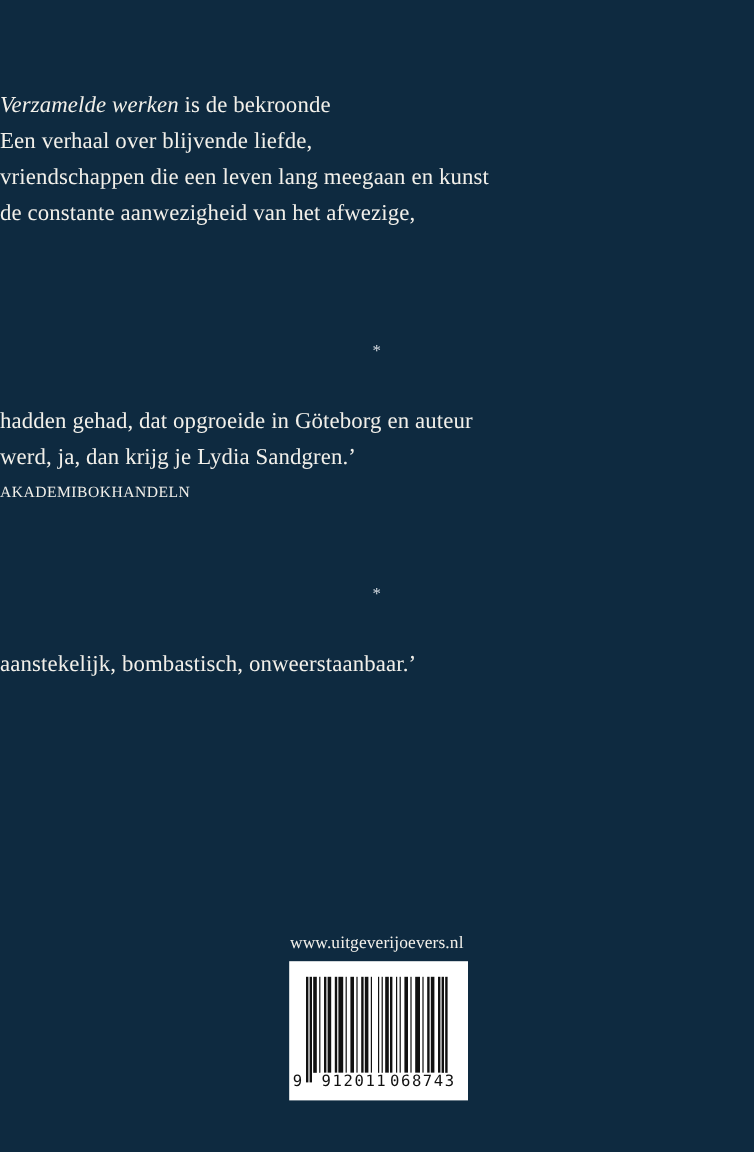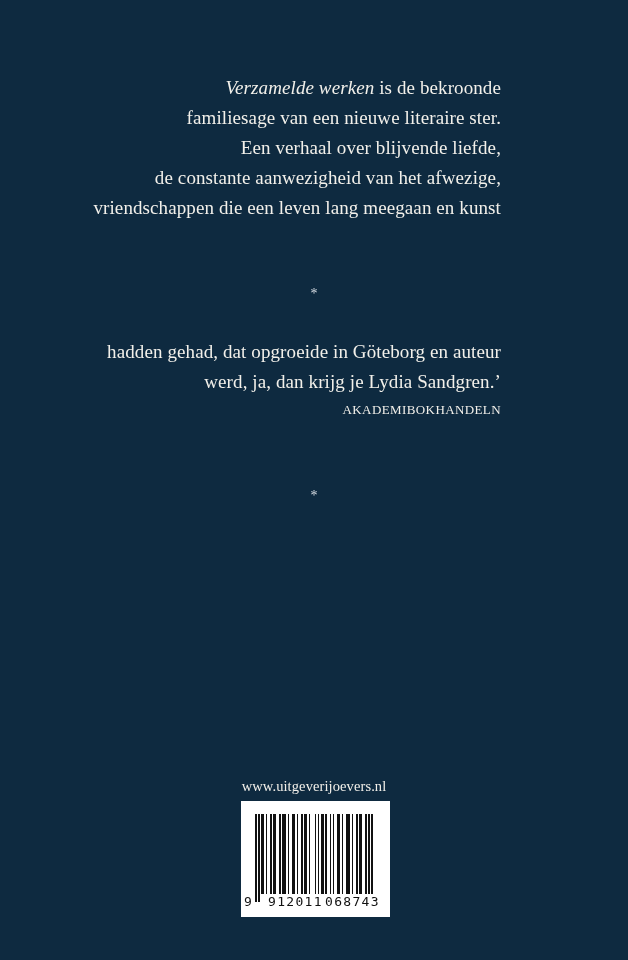--- a/index.html
+++ b/index.html
@@ -17,21 +17,21 @@
     }
     .cover {
       position: absolute;
       inset: 0;
       background: #0e2a40;
     }
     .block {
       position: absolute;
       left: 0;
       width: 501px;
-      text-align: right;
+      text-align: left;
     }
     .line {
       display: block;
       font-size: 19px;
       line-height: 30px;
       letter-spacing: 0.1px;
       white-space: nowrap;
     }
     .line em {
       font-style: italic;
@@ -108,37 +108,37 @@
     .isbn-digits .d-left { position: absolute; left: 26px; top: 0; letter-spacing: 1.3px; background: #fff; padding: 0 1px; }
     .isbn-digits .d-right { position: absolute; left: 83px; top: 0; letter-spacing: 1.3px; background: #fff; padding: 0 1px; }
   </style>
 </head>
 <body>
 
 <div class="cover">
 
   <div class="block blurb">
     <span class="line"><em>Verzamelde werken</em><span> is de bekroonde</span></span>
-    <span class="line">familiesage van een nieuwe literaire ster.</span>
     <span class="line">Een verhaal over blijvende liefde,</span>
+    <span class="line">vriendschappen die een leven lang meegaan en kunst</span>
     <span class="line">de constante aanwezigheid van het afwezige,</span>
-    <span class="line">vriendschappen die een leven lang meegaan en kunst</span>
   </div>
 
   <div class="divider divider-1">*</div>
 
   <div class="block quote-1">
     <span class="line">hadden gehad, dat opgroeide in Göteborg en auteur</span>
     <span class="line">werd, ja, dan krijg je Lydia Sandgren.’</span>
     <span class="source">AKADEMIBOKHANDELN</span>
   </div>
 
   <div class="divider divider-2">*</div>
 
   <div class="block quote-2">
+    <span class="line">aanstekelijk, bombastisch, onweerstaanbaar.’</span>
   </div>
 
   <div class="website">www.uitgeverijoevers.nl</div>
 
   <div class="barcode-box">
     <div class="bars">
 
       <div class="bar guard" style="width:1.5px"></div>
         <div class="gap" style="width:1.5px"></div>
       <div class="bar guard" style="width:1.5px"></div>

